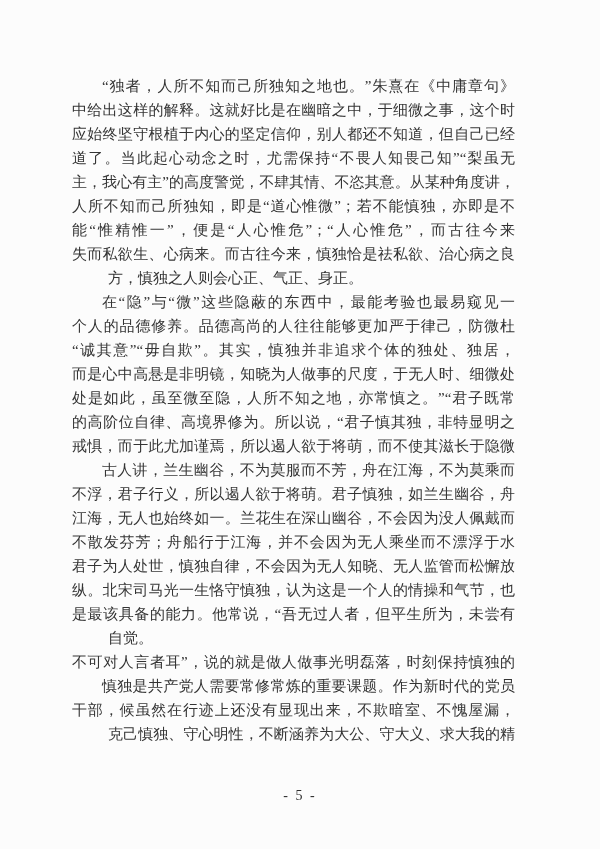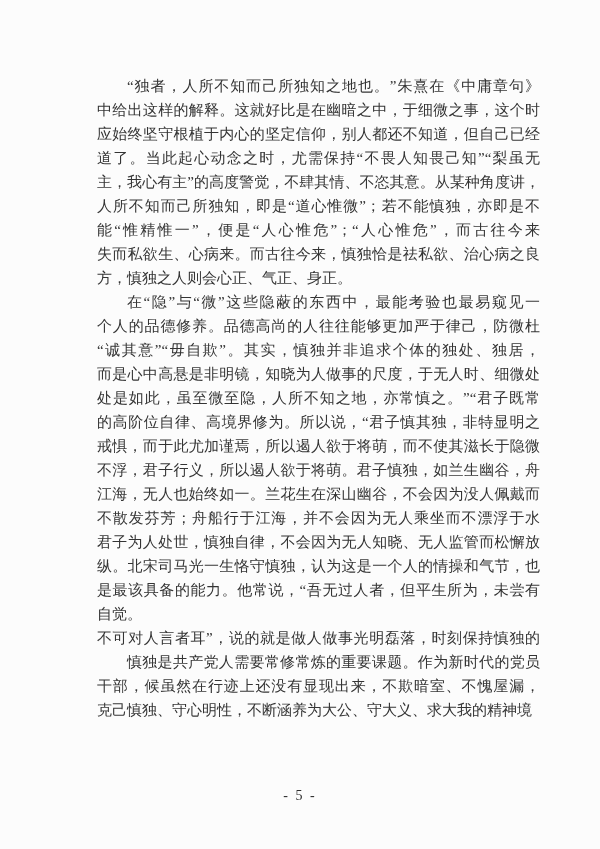--- a/index.html
+++ b/index.html
@@ -11,41 +11,42 @@
     position: relative;
     width: 600px;
     height: 849px;
     background: #fcfcfc;
     font-family: "Liberation Serif", "DejaVu Serif", serif;
     color: #343434;
     overflow: hidden;
   }
   .text-block {
     position: absolute;
-    left: 97px;
+    left: 72px;
     top: 74px;
     width: 443px;
   }
   .paragraph {
     margin: 0;
     padding: 0;
   }
   .line {
     height: 24px;
     line-height: 24px;
     font-size: 15px;
     text-align: justify;
     text-align-last: justify;
     overflow: hidden;
   }
   .line.first {
     text-indent: 30px;
   }
   .line.last {
     text-align-last: left;
+    margin-left: 36px;
   }
   .page-number {
     position: absolute;
     top: 786px;
     left: 0;
     width: 600px;
     height: 20px;
     line-height: 20px;
     text-align: center;
     font-size: 14px;
@@ -72,20 +73,21 @@
       <div class="paragraph">
         <div class="line first">在“隐”与“微”这些隐蔽的东西中，最能考验也最易窥见一</div>
         <div class="line">个人的品德修养。品德高尚的人往往能够更加严于律己，防微杜渐，</div>
         <div class="line">“诚其意”“毋自欺”。其实，慎独并非追求个体的独处、独居，</div>
         <div class="line">而是心中高悬是非明镜，知晓为人做事的尺度，于无人时、细微处</div>
         <div class="line">处是如此，虽至微至隐，人所不知之地，亦常慎之。”“君子既常</div>
         <div class="line">的高阶位自律、高境界修为。所以说，“君子慎其独，非特显明之</div>
         <div class="line">戒惧，而于此尤加谨焉，所以遏人欲于将萌，而不使其滋长于隐微</div>
       </div>
       <div class="paragraph">
+        <div class="line first">古人讲，兰生幽谷，不为莫服而不芳，舟在江海，不为莫乘而</div>
         <div class="line">不浮，君子行义，所以遏人欲于将萌。君子慎独，如兰生幽谷，舟行</div>
         <div class="line">江海，无人也始终如一。兰花生在深山幽谷，不会因为没人佩戴而</div>
         <div class="line">不散发芬芳；舟船行于江海，并不会因为无人乘坐而不漂浮于水上；</div>
         <div class="line">君子为人处世，慎独自律，不会因为无人知晓、无人监管而松懈放</div>
         <div class="line">纵。北宋司马光一生恪守慎独，认为这是一个人的情操和气节，也</div>
         <div class="line">是最该具备的能力。他常说，“吾无过人者，但平生所为，未尝有</div>
         <div class="line last">自觉。</div>
         <div class="line">不可对人言者耳”，说的就是做人做事光明磊落，时刻保持慎独的</div>
       </div>
       <div class="paragraph">

